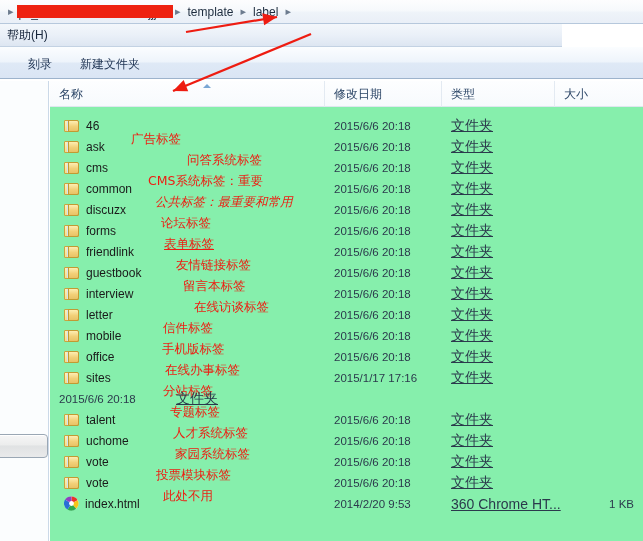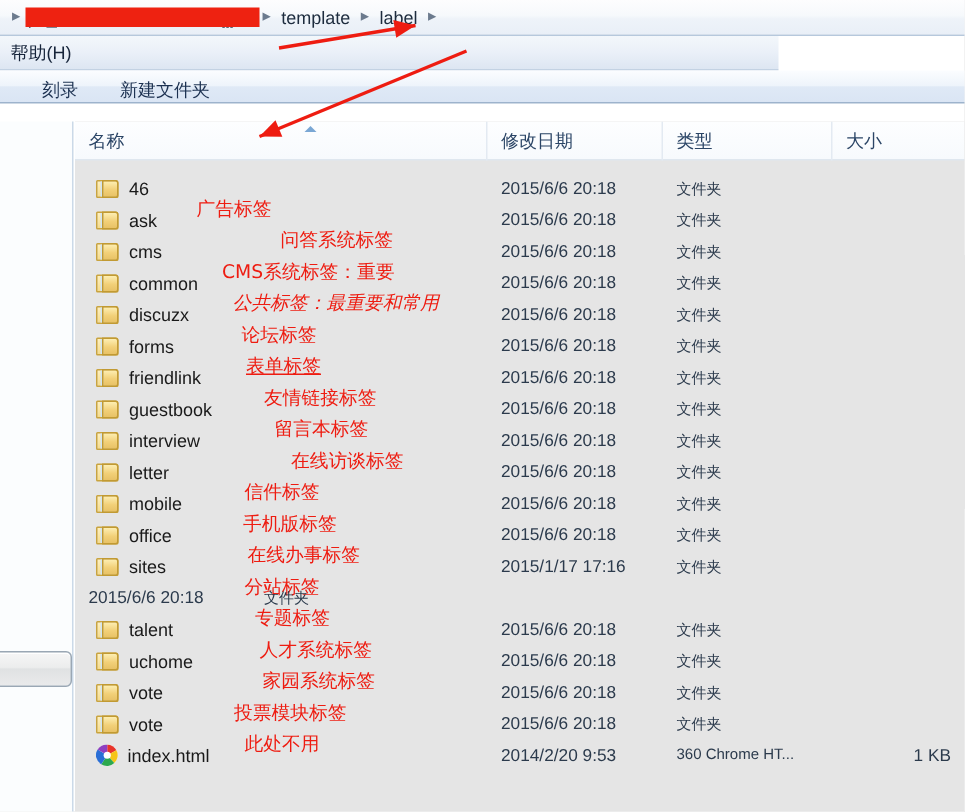--- a/index.html
+++ b/index.html
@@ -61,47 +61,47 @@
   .crumb-redacted .redact-text {
     color: #2a3a4d;
     font-size: 12px;
     white-space: nowrap;
   }
 
   
   .menubar {
     position: absolute;
     left: 0; top: 24px;
-    width: 519px;
+    width: 562px;
     height: 23px;
     background: linear-gradient(to bottom, #f3f7fb 0%, #eaf0f8 50%, #dde6f2 100%);
     border-bottom: 1px solid #c3d2e3;
     box-sizing: border-box;
     display: flex;
     align-items: center;
     overflow: hidden;
   }
   .menu-item {
     font-size: 12px;
     color: #16243a;
     padding: 2px 7px;
     white-space: nowrap;
   }
 
   
   .toolbar {
     position: absolute;
     left: 0; top: 47px;
     width: 643px;
-    height: 22px;
+    height: 32px;
     background: linear-gradient(to bottom, #fbfdff 0%, #eef4fb 48%, #dfe9f6 52%, #dae5f4 100%);
     border-bottom: 1px solid #9db3cc;
     box-sizing: border-box;
     display: flex;
-    align-items: flex-start;
+    align-items: flex-end;
     overflow: hidden;
   }
   .tb-partial {
     width: 14px;
     height: 18px;
     flex: 0 0 auto;
   }
   .tb-btn {
     font-size: 12px;
     color: #1b3050;
@@ -137,21 +137,21 @@
     box-sizing: border-box;
   }
 
   
   .listpane {
     position: absolute;
     left: 50px;
     top: 81px;
     width: 593px;
     height: 460px;
-    background: #e5e5e5;
+    background: #86efac;
     overflow: hidden;
   }
 
   
   .colheader {
     position: relative;
     height: 26px;
     background: linear-gradient(to bottom, #fdfeff 0%, #f7fafd 100%);
     border-bottom: 1px solid #dfe7ef;
     display: flex;
@@ -212,25 +212,26 @@
   .cell-date {
     width: 117px;
     font-size: 11.5px;
     color: #2b3a4c;
     padding-left: 9px;
     box-sizing: border-box;
     white-space: nowrap;
   }
   .cell-type {
     width: 113px;
-    font-size: 10px;
+    font-size: 14px;
     color: #2b3a4c;
     padding-left: 9px;
     box-sizing: border-box;
     white-space: nowrap;
+    text-decoration: underline;
   }
   .cell-size {
     width: 88px;
     font-size: 11.5px;
     color: #2b3a4c;
     text-align: right;
     padding-right: 9px;
     box-sizing: border-box;
     white-space: nowrap;
   }

